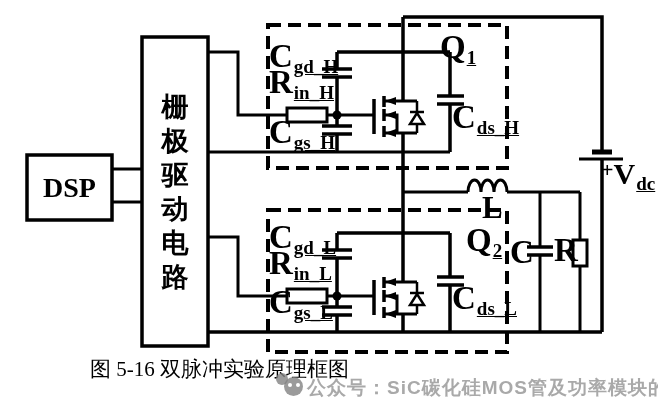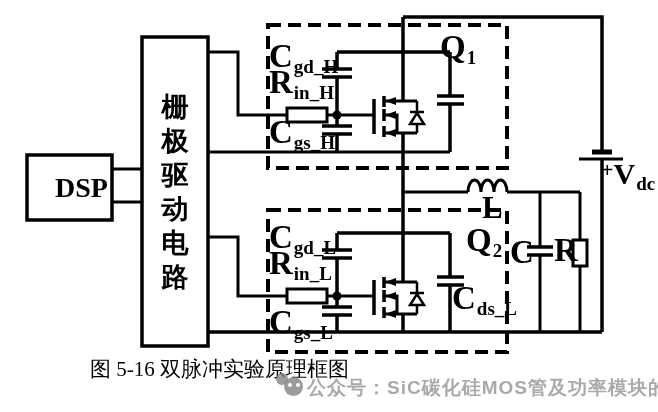--- a/index.html
+++ b/index.html
@@ -9,25 +9,25 @@
   #circuit line,#circuit path,#circuit polyline,#circuit rect,#circuit polygon,#circuit circle{
       stroke:#000;fill:none;stroke-width:3;}
   #circuit .w35{stroke-width:3.5;}
   #circuit .w5{stroke-width:5;}
   #circuit .dash{stroke-width:4;stroke-dasharray:13 7;}
   #circuit .fb{fill:#000;stroke:none;}
   #circuit .fw{fill:#fff;}
   #circuit .thin{stroke-width:2.5;}
   .lbl{position:absolute;line-height:1;white-space:nowrap;color:#000;font-weight:bold;}
   .lbl .m{font-size:33px;}
-  .lbl .s{font-size:19px;vertical-align:-6px;margin-left:1px;}
+  .lbl .s{font-size:19px;vertical-align:-6px;margin-left:1px;text-decoration:underline;}
   .lbl .plus{font-size:22px;vertical-align:7px;font-weight:bold;}
   .dsp-lbl{position:absolute;left:27px;top:155px;width:85px;height:65px;
            display:flex;align-items:center;justify-content:center;
-           font-size:28px;font-weight:600;margin-left:12px;}
+           font-size:28px;font-weight:600;}
   .driver-lbl{position:absolute;left:142px;top:37px;width:66px;height:309px;
               display:flex;flex-direction:column;align-items:center;justify-content:center;
               font-size:27px;font-weight:600;line-height:34px;}
   .cap{position:absolute;color:#000;}
   .cap-zh{left:90px;top:355px;width:440px;font-size:21px;}
   .cap-en{left:70px;top:384px;width:560px;font-size:22px;}
   .wm{position:absolute;left:307px;top:375px;font-size:19px;font-weight:bold;
       font-family:"Liberation Sans","DejaVu Sans",sans-serif;color:rgba(140,140,140,0.75);
       letter-spacing:1px;white-space:nowrap;}
   .wm-logo{position:absolute;left:276px;top:373px;width:28px;height:24px;}
@@ -177,25 +177,26 @@
     <span>极</span>
     <span>驱</span>
     <span>动</span>
     <span>电</span>
     <span>路</span>
   </div>
 
   <div class="lbl" style="left:269px;top:40px"><span class="m">C</span><span class="s">gd_H</span></div>
   <div class="lbl" style="left:269px;top:116px"><span class="m">C</span><span class="s">gs_H</span></div>
   <div class="lbl" style="left:269px;top:66px"><span class="m">R</span><span class="s">in_H</span></div>
+  <div class="lbl" style="left:452px;top:101px"><span class="m">C</span><span class="s">ds_H</span></div>
   <div class="lbl" style="left:440px;top:31px"><span class="m">Q</span><span class="s">1</span></div>
 
   <div class="lbl" style="left:269px;top:221px"><span class="m">C</span><span class="s">gd_L</span></div>
   <div class="lbl" style="left:269px;top:247px"><span class="m">R</span><span class="s">in_L</span></div>
-  <div class="lbl" style="left:269px;top:306px"><span class="m">C</span><span class="s">gs_L</span></div>
+  <div class="lbl" style="left:269px;top:286px"><span class="m">C</span><span class="s">gs_L</span></div>
   <div class="lbl" style="left:452px;top:282px"><span class="m">C</span><span class="s">ds_L</span></div>
   <div class="lbl" style="left:466px;top:224px"><span class="m">Q</span><span class="s">2</span></div>
 
   <div class="lbl" style="left:482px;top:192px;font-size:31px"><span>L</span></div>
   <div class="lbl" style="left:510px;top:236px"><span class="m">C</span></div>
   <div class="lbl" style="left:554px;top:234px"><span class="m">R</span></div>
   <div class="lbl" style="left:601px;top:159px"><span class="plus">+</span><span style="font-size:30px">V</span><span class="s">dc</span></div>
 
   <div class="cap cap-zh">图 5-16 双脉冲实验原理框图</div>
   <div class="wm-logo">

